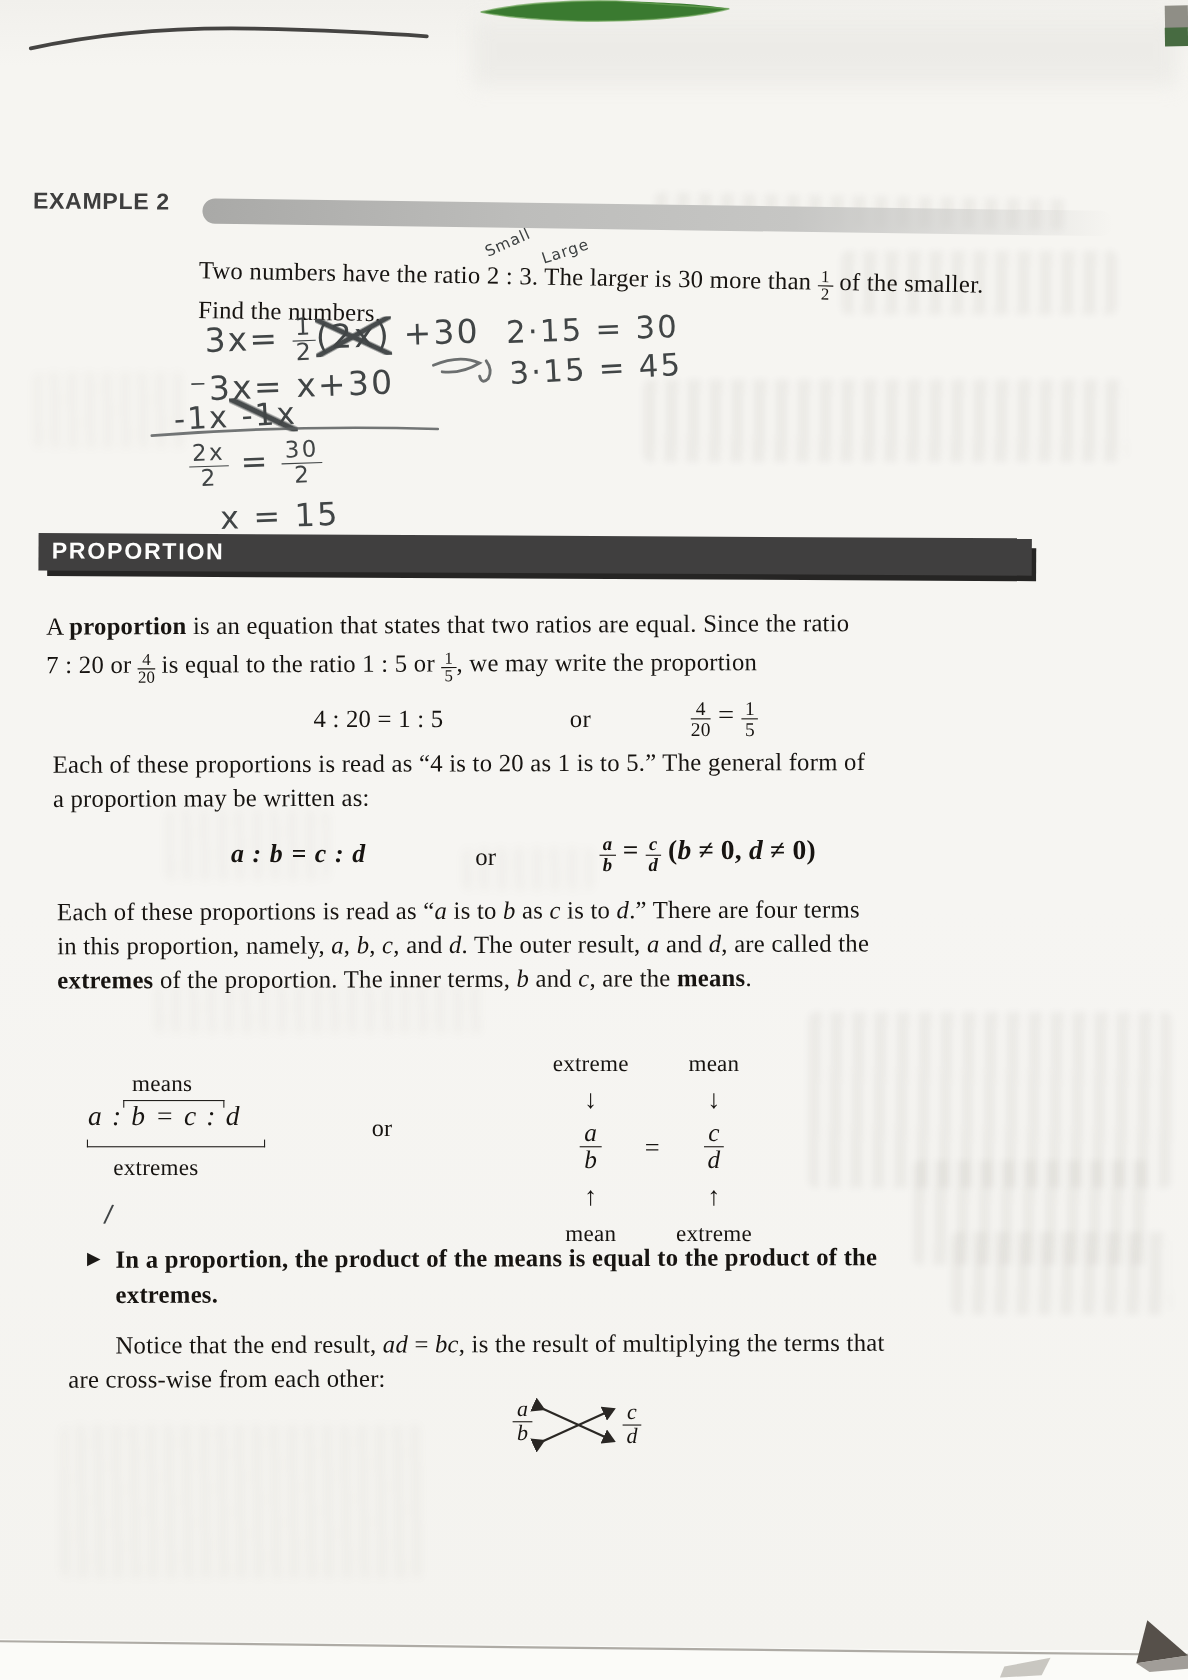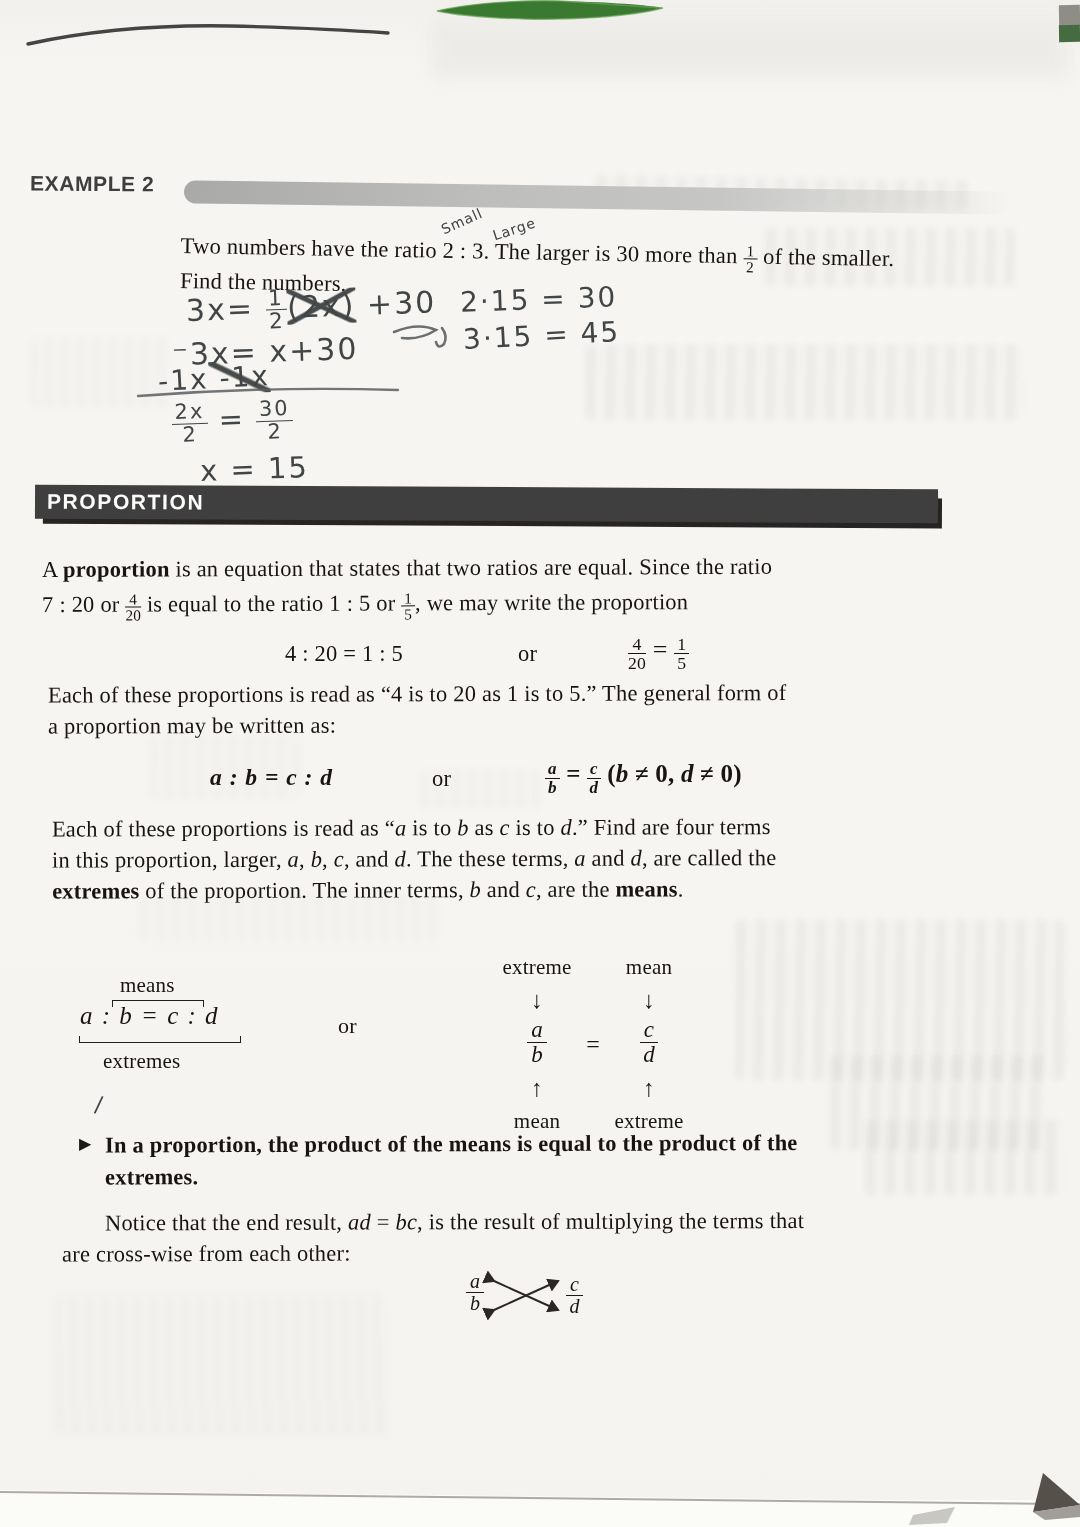--- a/index.html
+++ b/index.html
@@ -126,22 +126,22 @@
     <div>a proportion may be written as:</div>
   </div>
 
   <div class="abs print" style="left:0;top:756px;width:1080px;height:48px">
     <span class="abs bi" style="left:210px;top:6px;font-size:23.5px;letter-spacing:1px">a : b = c : d</span>
     <span class="abs" style="left:432px;top:7px">or</span>
     <span class="abs" style="left:545px;top:2px;font-size:25px"><span class="bi frac"><span class="num">a</span><span class="den">b</span></span><span class="b"> = </span><span class="bi frac"><span class="num">c</span><span class="den">d</span></span><span class="b"> (</span><span class="bi">b</span><span class="b"> ≠ 0, </span><span class="bi">d</span><span class="b"> ≠ 0)</span></span>
   </div>
 
   <div class="abs print" style="left:52px;top:812px;width:905px;transform:rotate(-.2deg)">
-    <div><span>Each of these proportions is read as “</span><span class="i">a</span><span> is to </span><span class="i">b</span><span> as </span><span class="i">c</span><span> is to </span><span class="i">d</span><span>.” Find are four terms</span></div>
-    <div><span>in this proportion, larger, </span><span class="i">a</span><span>, </span><span class="i">b</span><span>, </span><span class="i">c</span><span>, and </span><span class="i">d</span><span>. The these terms, </span><span class="i">a</span><span> and </span><span class="i">d</span><span>, are called the</span></div>
+    <div><span>Each of these proportions is read as “</span><span class="i">a</span><span> is to </span><span class="i">b</span><span> as </span><span class="i">c</span><span> is to </span><span class="i">d</span><span>.” There are four terms</span></div>
+    <div><span>in this proportion, namely, </span><span class="i">a</span><span>, </span><span class="i">b</span><span>, </span><span class="i">c</span><span>, and </span><span class="i">d</span><span>. The outer result, </span><span class="i">a</span><span> and </span><span class="i">d</span><span>, are called the</span></div>
     <div><span class="b">extremes</span><span> of the proportion. The inner terms, </span><span class="i">b</span><span> and </span><span class="i">c</span><span>, are the </span><span class="b">means</span><span>.</span></div>
   </div>
 
   <div class="abs print" style="left:120px;top:970px;font-size:21px">means</div>
   <div class="abs brk-top" style="left:112px;top:1000px;width:90px"></div>
   <div class="abs i" style="left:80px;top:1002px;font-size:25px;letter-spacing:1.5px">a : b = c : d</div>
   <div class="abs brk-bottom" style="left:79px;top:1036px;width:160px"></div>
   <div class="abs print" style="left:103px;top:1046px;font-size:21px">extremes</div>
   <div class="abs print" style="left:338px;top:1010px;font-size:22px">or</div>
   <div class="abs hw" style="left:95px;top:1092px;font-size:22px;transform:rotate(8deg)">∕</div>

